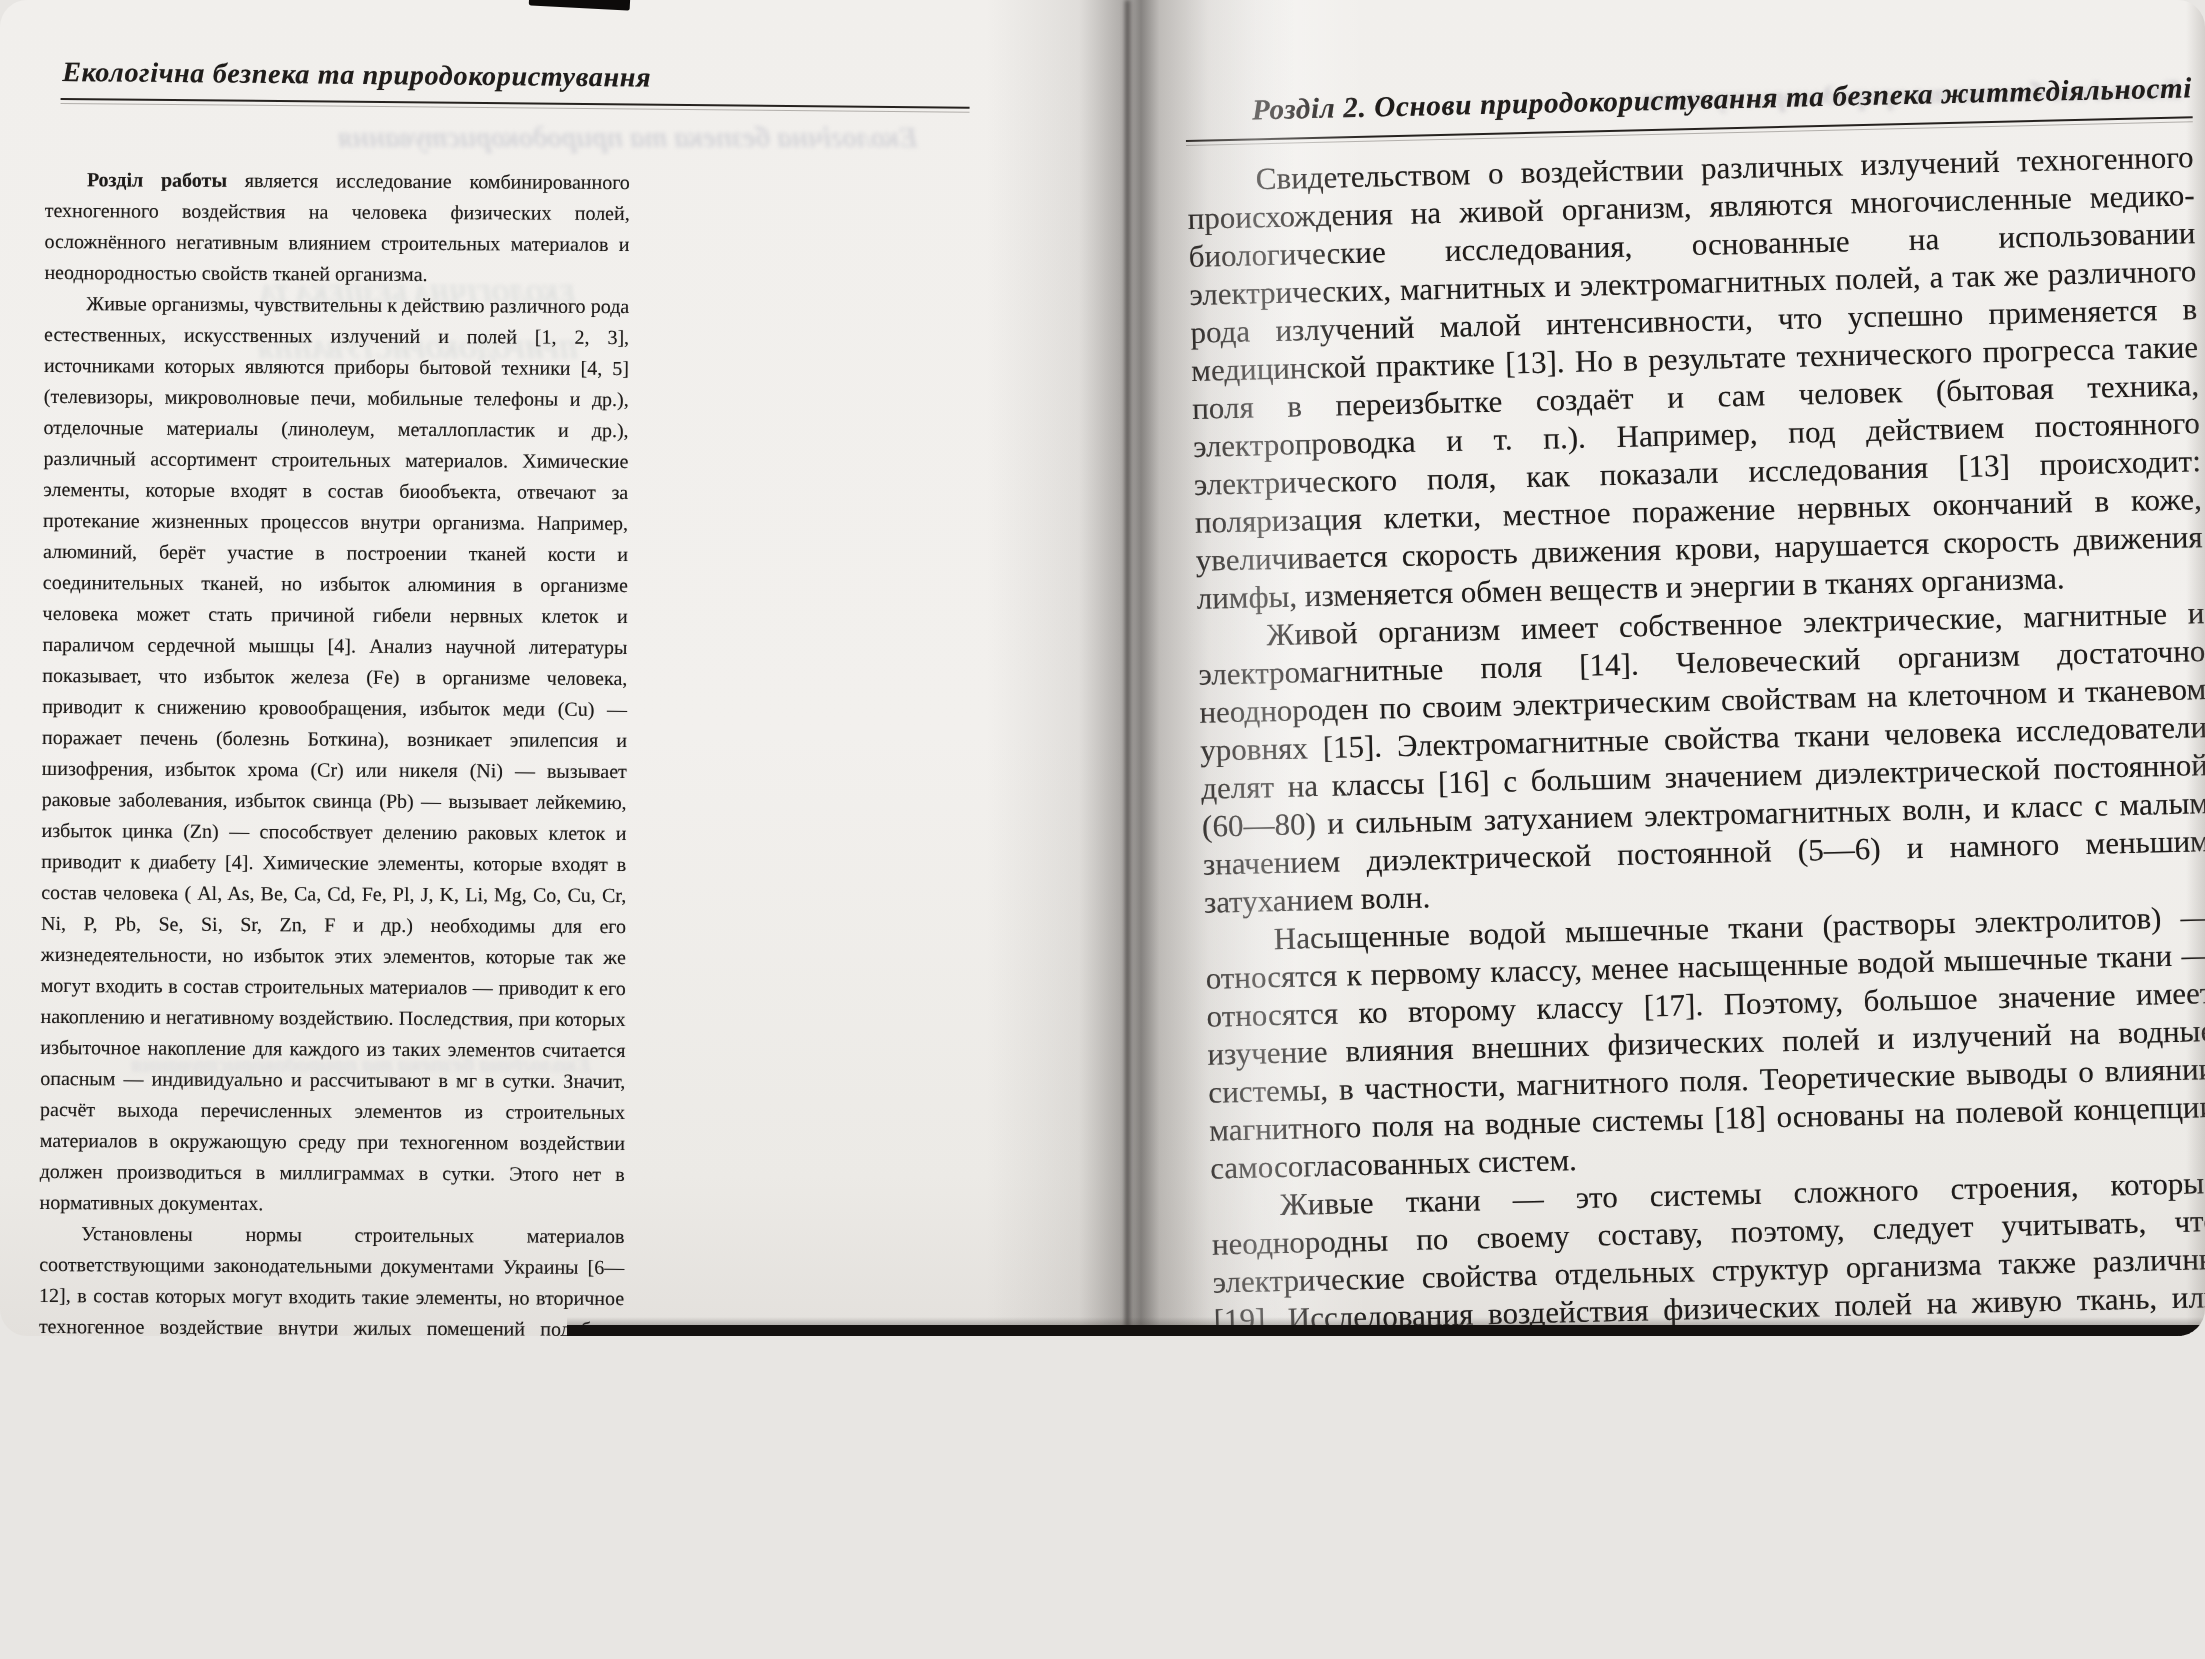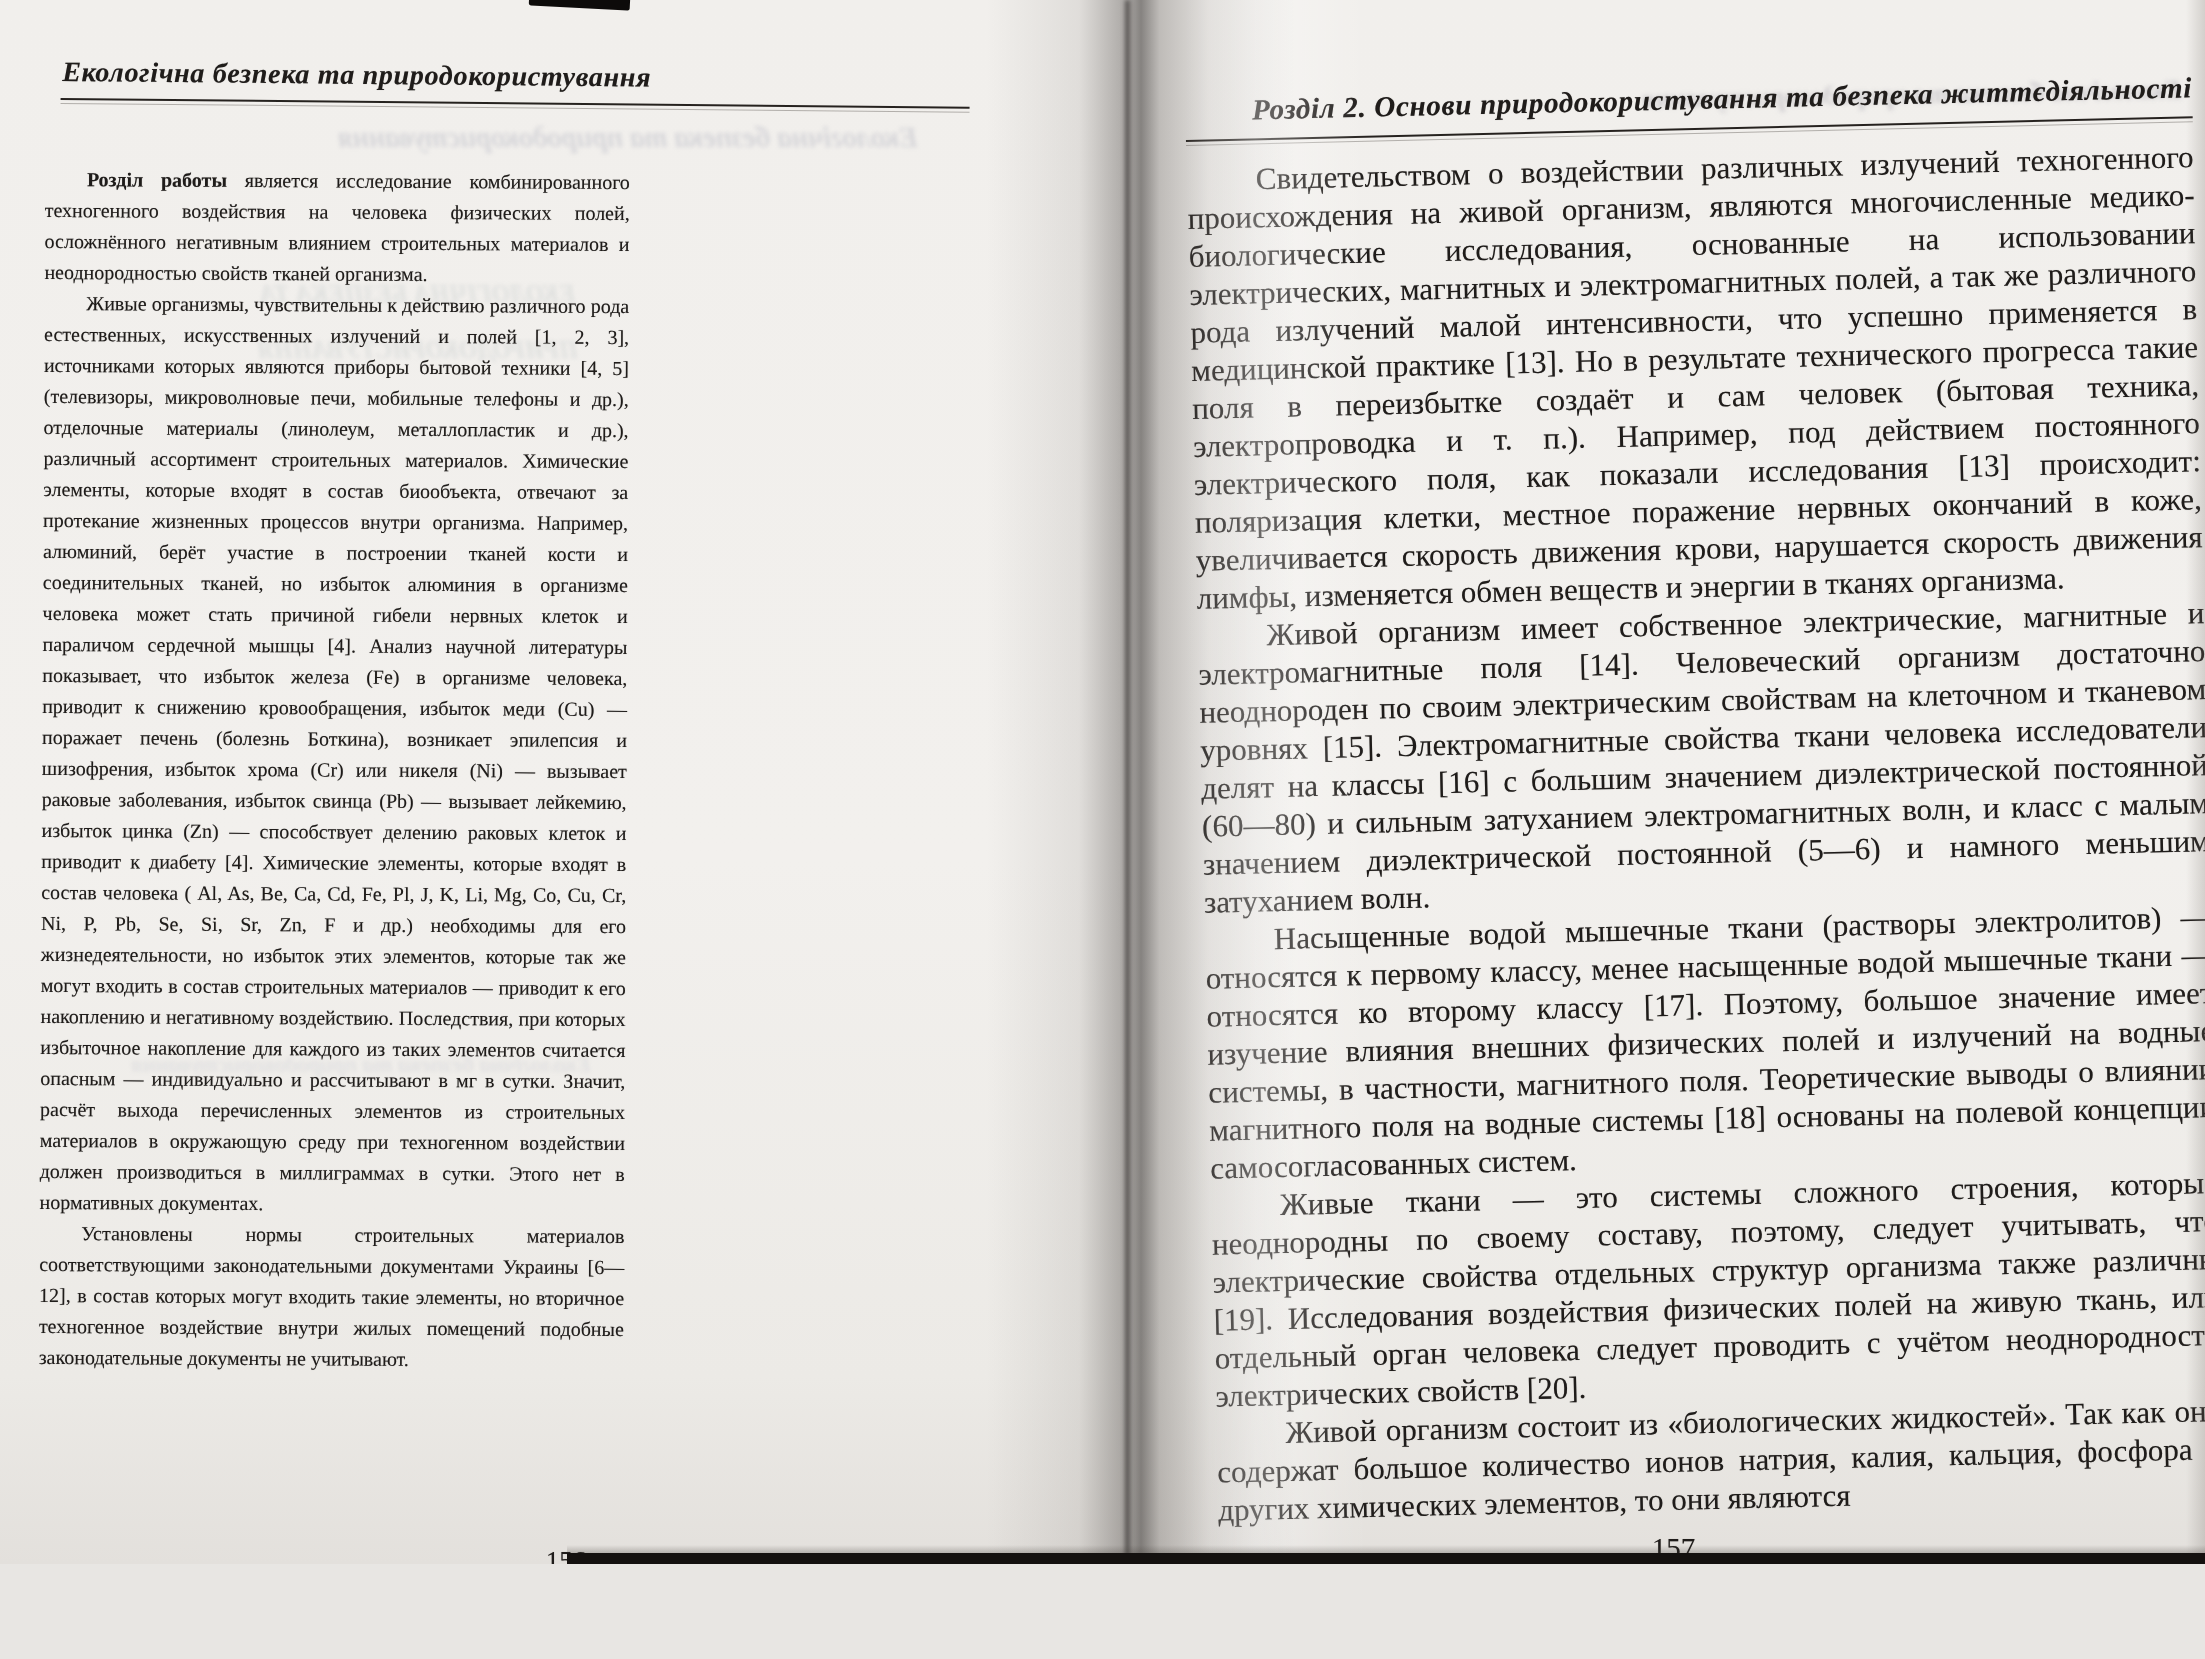--- a/index.html
+++ b/index.html
@@ -3,23 +3,24 @@
 <meta charset="utf-8">
 <style>
   html,body{margin:0;padding:0;}
   body{
     width:2205px;height:1660px;
     background:#e8e6e3;
     overflow:hidden;
     font-family:"Liberation Serif","DejaVu Serif",serif;
   }
   .scan{
-    position:relative;width:2205px;height:1564px;overflow:hidden;
+    position:relative;width:2205px;height:1336px;overflow:hidden;
     background:
       linear-gradient(180deg,#f1efec 0%,#f2f0ed 55%,#eceae6 88%,#e3e0dc 100%);
+    border-radius: 27px;
   }
   
   .gutter-shadow{
     position:absolute;left:986px;top:0;width:310px;height:1660px;z-index:6;
     background:linear-gradient(90deg,
       rgba(70,64,60,0) 0%,
       rgba(70,64,60,0.10) 30%,
       rgba(50,45,42,0.38) 46%,
       rgba(35,31,29,0.52) 50%,
       rgba(60,54,50,0.28) 56%,

